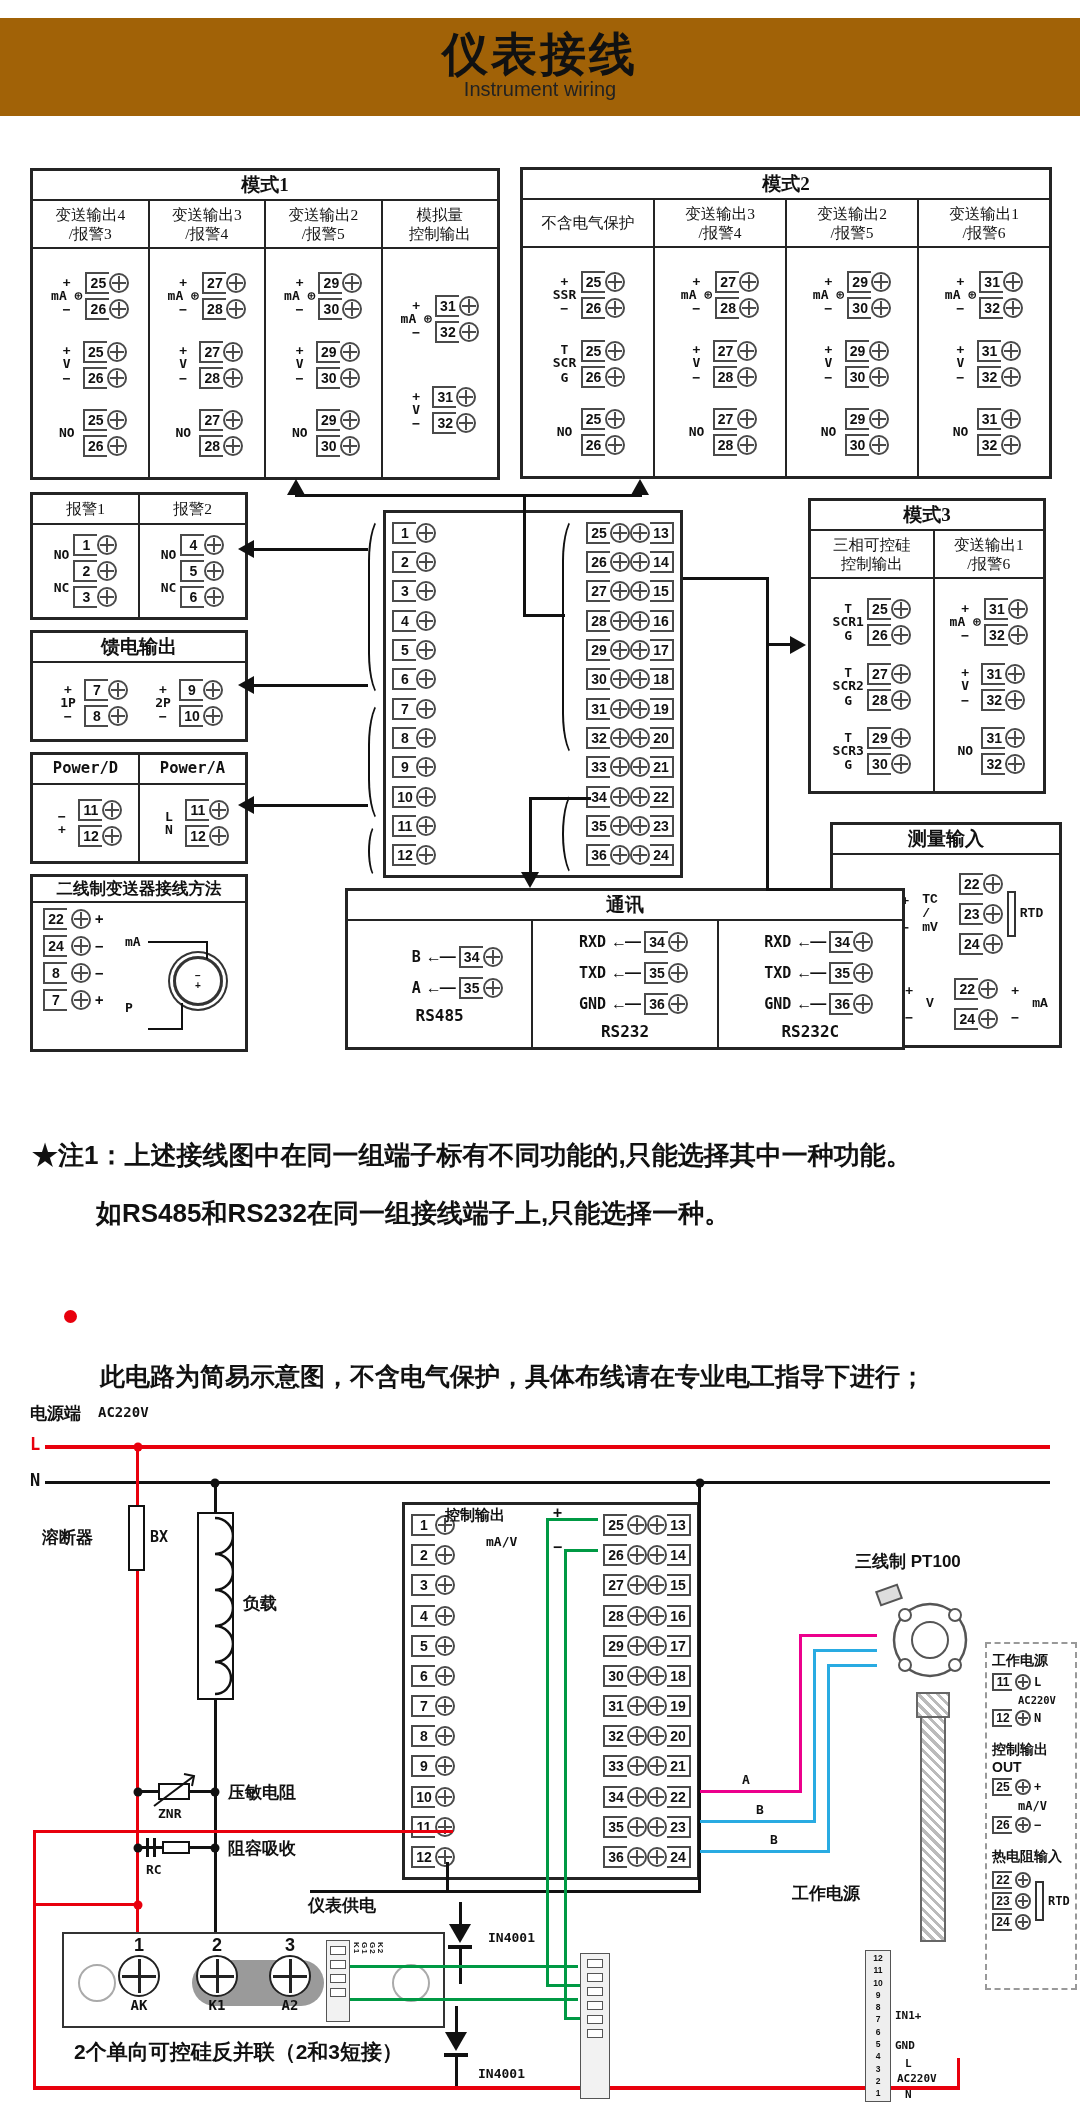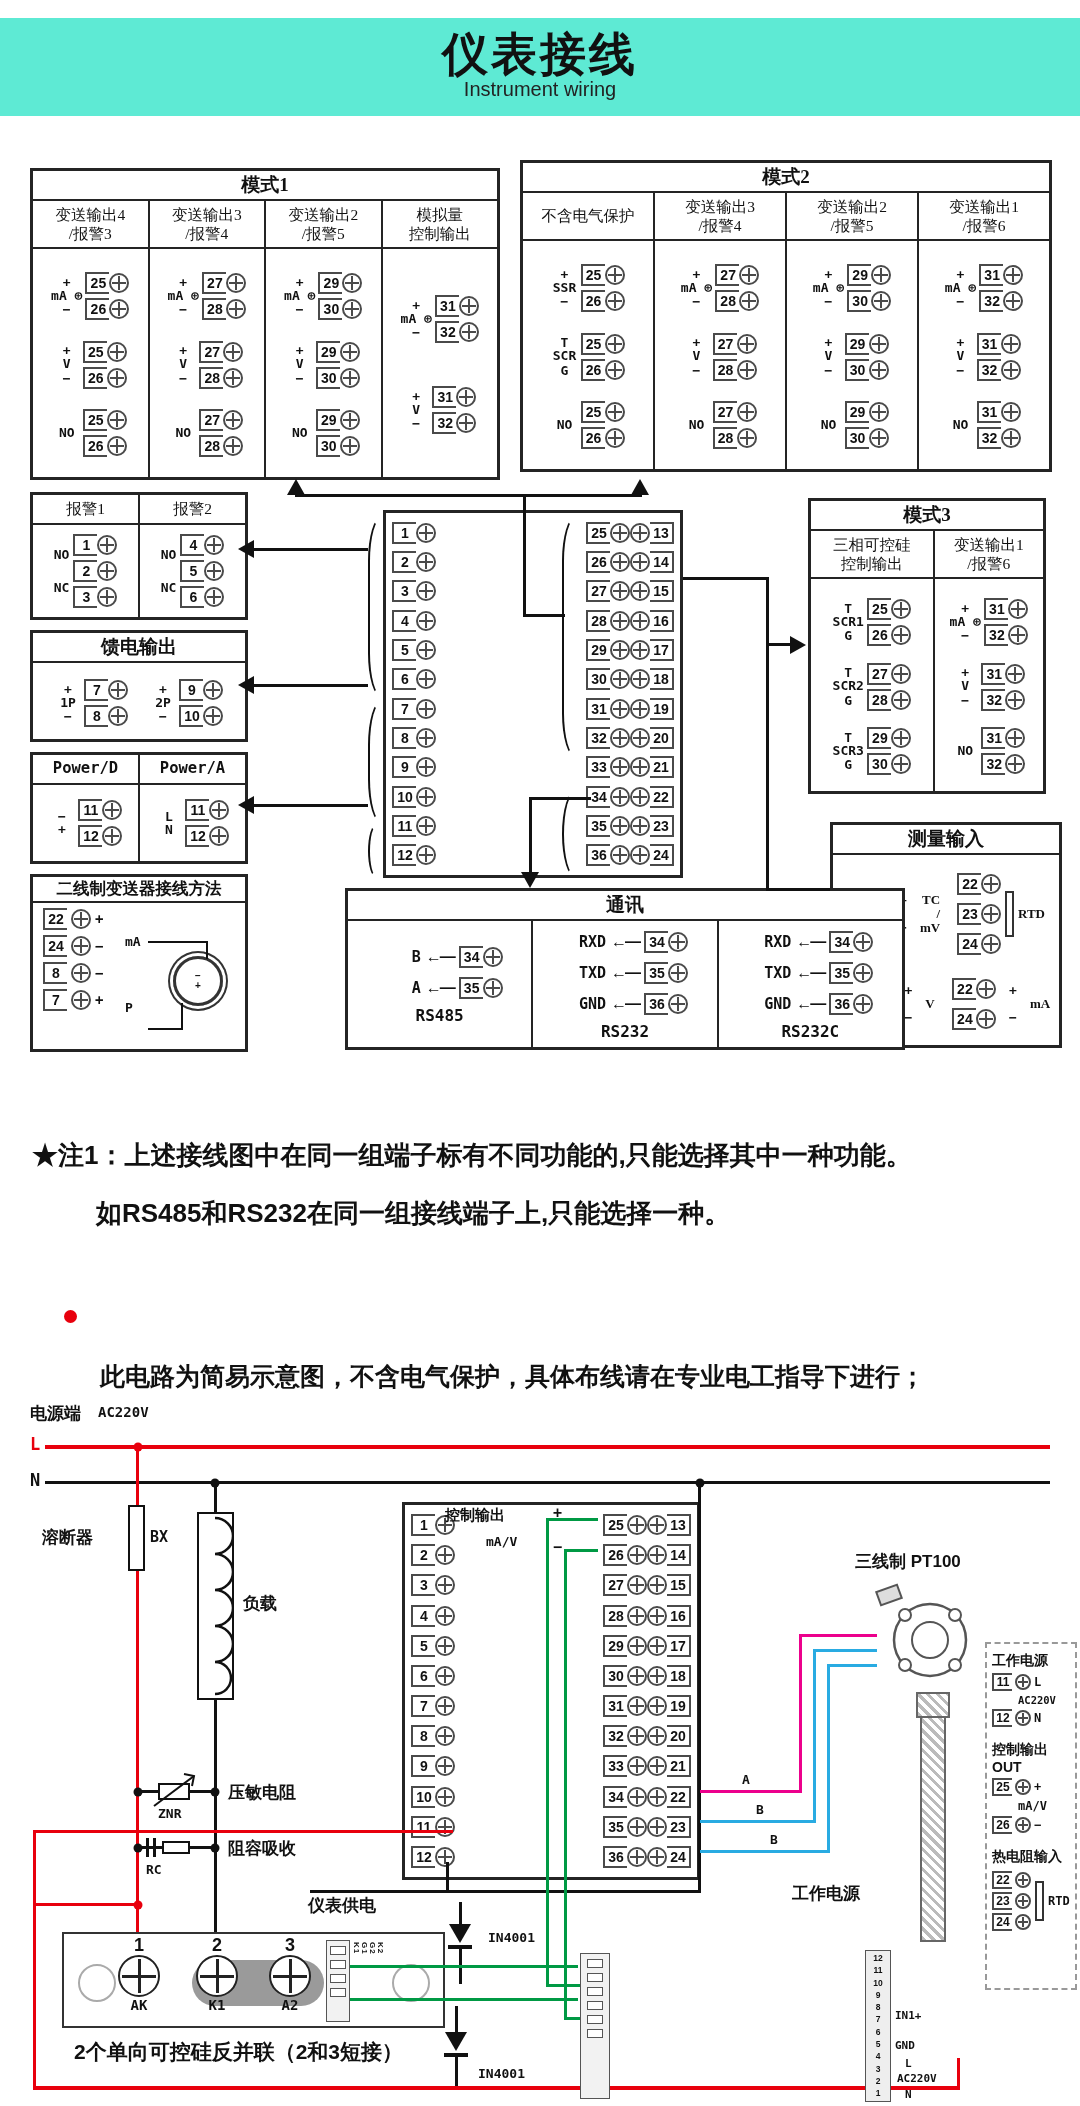--- a/index.html
+++ b/index.html
@@ -1,19 +1,19 @@
 <!DOCTYPE html>
 <html><head>
 <meta charset="utf-8">
 <style>
   html,body{margin:0;padding:0;background:#fff}
   .canvas{position:relative;width:1080px;height:2106px;background:#fff;overflow:hidden;
           font-family:"Liberation Sans",sans-serif;color:#111}
   
-  .banner{position:absolute;left:0;top:18px;width:1080px;height:98px;background:#5eead4;text-align:center}
+  .banner{position:absolute;left:0;top:18px;width:1080px;height:98px;background:#a16207;text-align:center}
   .banner .t{font-size:46px;font-weight:700;letter-spacing:3px;margin-top:6px}
   .banner .s{font-size:20px;color:#222;margin-top:-8px}
   
   .box{position:absolute;border:3px solid #242424;background:#fff;box-sizing:border-box}
   .btitle{border-bottom:2.5px solid #242424;text-align:center;font-size:19px;padding:1px 0;
           font-family:"Liberation Serif",serif;font-weight:600}
   .cols{display:flex;height:100%}
   .cols.under{height:calc(100% - 27px)}
   .col{flex:1;border-right:2.5px solid #242424;display:flex;flex-direction:column;min-width:0}
   .col:last-child{border-right:none}
@@ -50,21 +50,21 @@
   .csec{flex:1;border-right:2.5px solid #242424;display:flex;flex-direction:column;justify-content:center;align-items:center;padding:4px 0}
   .csec:last-child{border-right:none}
   .commrows{display:flex;flex-direction:column;gap:9px}
   .crow{display:flex;align-items:center;gap:5px;justify-content:flex-end}
   .clabel{font-family:"DejaVu Sans Mono",monospace;font-size:15px;font-weight:700;min-width:44px;text-align:right}
   .carrow{font-size:16px;font-weight:700;letter-spacing:-2px}
   .cname{text-align:center;font-family:"DejaVu Sans Mono",monospace;font-weight:700;font-size:16px;margin-top:7px}
   
   .mgrid{display:grid;grid-template-columns:1fr 1fr;gap:4px 2px;padding:8px 4px;height:calc(100% - 27px);box-sizing:border-box}
   .mcell{display:flex;align-items:center;justify-content:center;gap:4px}
-  .mlabel{font-family:Liberation Serif, serif;font-weight:700;font-size:13px;white-space:pre-line;text-align:right;line-height:1.05}
+  .mlabel{font-family:Liberation Mono, monospace;font-weight:700;font-size:13px;white-space:pre-line;text-align:left;line-height:1.05}
   .res{width:9px;height:46px;border:2px solid #333;box-sizing:border-box}
   
   .wire{position:absolute;background:#111}
   .wire.red{background:#e8000d}
   .wire.green{background:#009944}
   .wire.cyan{background:#29abe2}
   .wire.pink{background:#ec008c}
   .dot{position:absolute;width:9px;height:9px;border-radius:50%;background:#111;transform:translate(-50%,-50%)}
   .dot.red{background:#e8000d}
   .tri{position:absolute;width:0;height:0}
@@ -341,21 +341,21 @@
                   <span class="tnum">32</span>
                   <span class="screw"></span>
                 </span>
               </span>
             </div>
           </div>
       </div>
     </div>
   </div>
 
-  <div class="box" style="left:520px;top:160px;width:532px;height:312px">
+  <div class="box" style="left:520px;top:167px;width:532px;height:312px">
     <div class="btitle">模式2</div>
     <div class="cols under">
       <div class="col">
         <div class="col-head">
             <span>不含电气保护</span>
             <span></span>
           </div>
         <div class="groups">
             <div class="tg">
               <span class="tgl">

